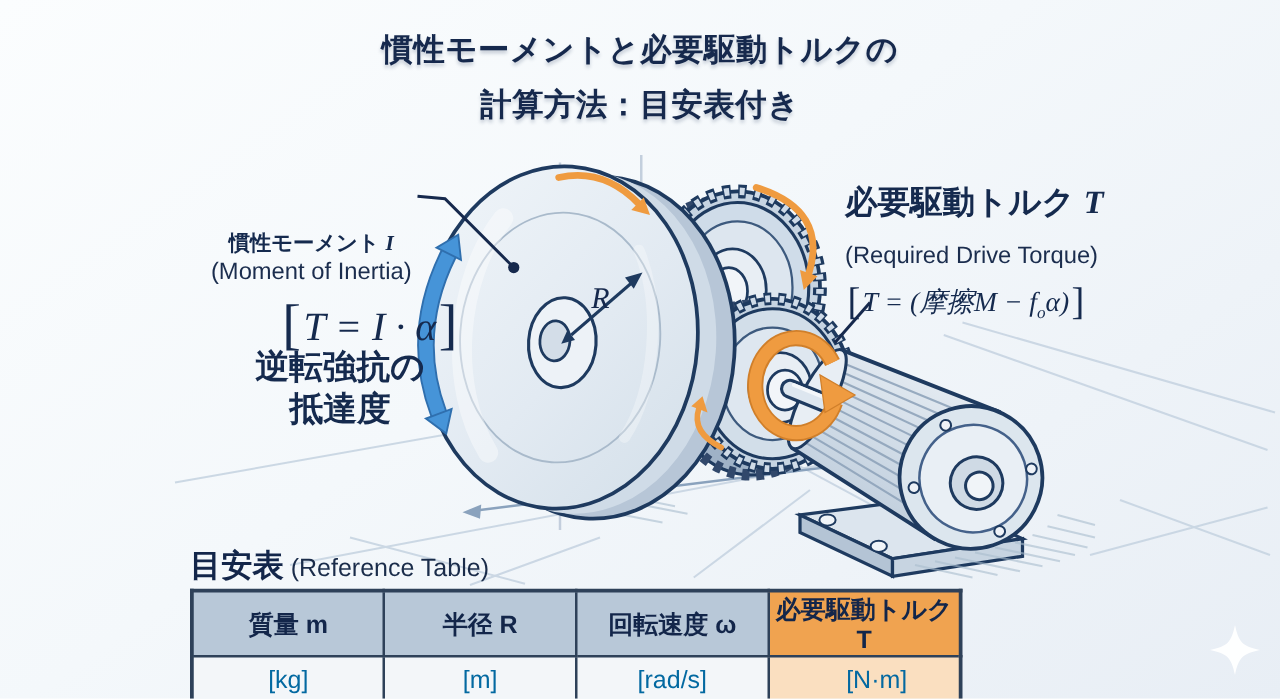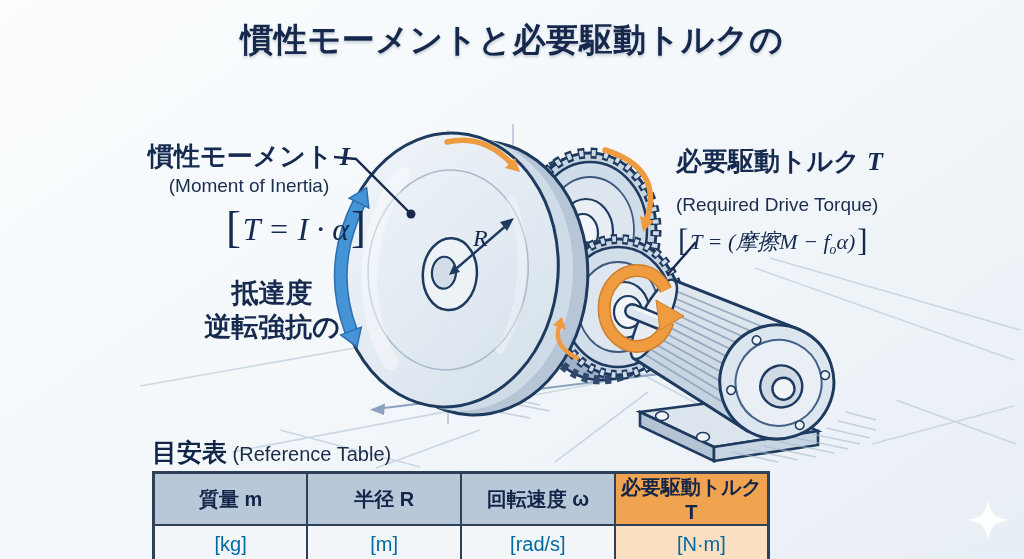--- a/index.html
+++ b/index.html
@@ -5,35 +5,35 @@
   html,body{margin:0;padding:0;}
   .stage{
     position:relative; width:1024px; height:559px; overflow:hidden;
     background:linear-gradient(145deg,#fbfdfe 0%,#f4f8fb 45%,#e8eef5 100%);
     font-family:"Liberation Sans","DejaVu Sans",sans-serif;
     color:#16294d;
   }
   .scene{position:absolute; left:0; top:0; width:1024px; height:559px;}
   .title{
     position:absolute; top:18px; left:0; right:0; text-align:center;
-    font-size:33px; line-height:44px; font-weight:800; color:#16294d;
+    font-size:25px; line-height:44px; font-weight:800; color:#16294d;
     text-shadow:0 2px 3px rgba(25,45,80,.22); letter-spacing:.5px;
   }
   .label{position:absolute;}
   .lbl-jp{font-weight:800; color:#152a4e;}
   .lbl-en{color:#1b2d4e;}
   .sym{font-family:"Liberation Serif","DejaVu Serif",serif; font-style:italic; font-weight:600;}
   .formula{
     font-family:"Liberation Serif","DejaVu Serif",serif; font-style:italic;
     color:#152a4e; white-space:nowrap;
   }
   .formula .br{font-style:normal; font-weight:400; font-size:140%; position:relative; top:2px; padding:0 2px;}
   .formula sub{font-size:62%; font-style:italic;}
   .inertia{left:130px; top:139px; width:238px; text-align:center;}
-  .inertia .lbl-jp{font-size:26px;}
+  .inertia .lbl-jp{font-size:17px;margin-top:44px;}
   .inertia .lbl-en{font-size:19px; margin-top:1px;}
   .inertia .formula{font-size:32px; margin-top:2px;text-align:right;}
   .rotation{left:186px; top:276px; width:172px; text-align:center;
     font-size:27px; line-height:34px; font-weight:800; color:#152a4e;}
   .torque{left:676px; top:144px; width:260px; text-align:left;}
   .torque .lbl-jp{font-size:26px;}
   .torque .lbl-en{font-size:19px; margin-top:15px;}
   .torque .formula{font-size:22px; margin-top:6px;}
   .caption{position:absolute; left:152px; top:436px; white-space:nowrap;}
   .caption .cap-jp{font-size:25px; font-weight:800; color:#13264a;}
@@ -199,31 +199,32 @@
       <path d="M334,157 L356,159 L409,212" fill="none" stroke="#16294d" stroke-width="2.4"></path>
       <circle cx="411" cy="214" r="4.5" fill="#16294d"></circle>
     </g>
     <line x1="696" y1="242" x2="668" y2="274" stroke="#16294d" stroke-width="2.4"></line>
 
     <path d="M988,500 C991,514 994,517 1008,520 C994,523 991,526 988,540 C985,526 982,523 968,520 C982,517 985,514 988,500 Z" fill="#ffffff" opacity="0.95"></path>
   </svg>
 
   <header class="title">
     <div>慣性モーメントと必要駆動トルクの</div>
+    <div>計算方法：目安表付き</div>
   </header>
 
   <div class="label inertia">
     <div class="lbl-jp"><span>慣性モーメント</span> <span class="sym">I</span></div>
     <div class="lbl-en">(Moment of Inertia)</div>
     <div class="formula"><span class="br">[</span><span>T = I · α</span><span class="br">]</span></div>
   </div>
 
   <div class="label rotation">
+    <div>逆転強抗の</div>
     <div>抵達度</div>
-    <div>逆転強抗の</div>
   </div>
 
   <div class="label torque">
     <div class="lbl-jp"><span>必要駆動トルク</span> <span class="sym">T</span></div>
     <div class="lbl-en">(Required Drive Torque)</div>
     <div class="formula"><span class="br">[</span><span>T = (摩擦M − f</span><sub>o</sub><span>α)</span><span class="br">]</span></div>
   </div>
 
   <div class="caption">
     <span class="cap-jp">目安表</span><span class="cap-en"> (Reference Table)</span>

